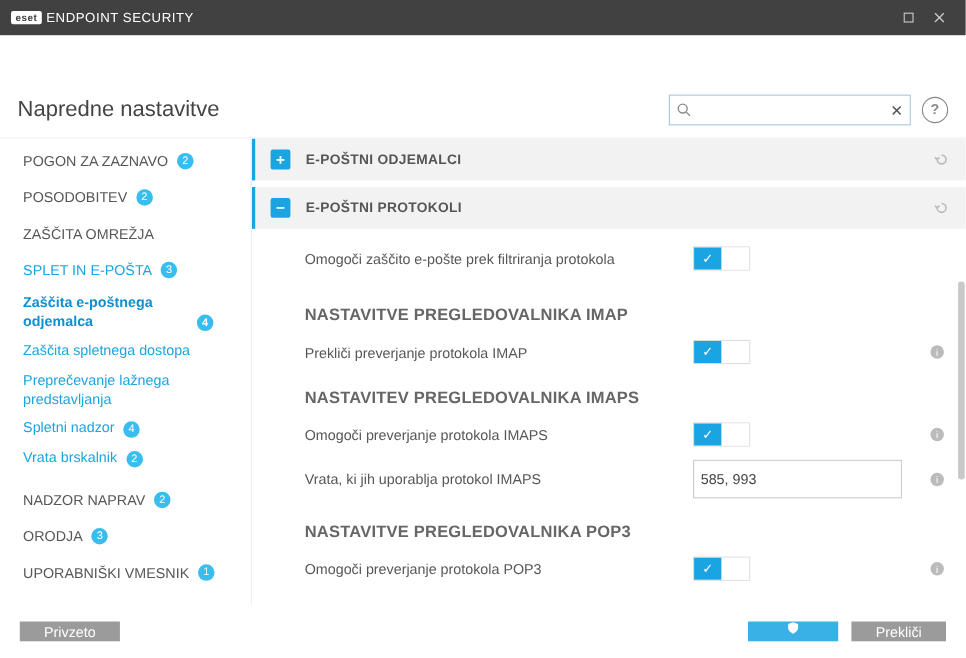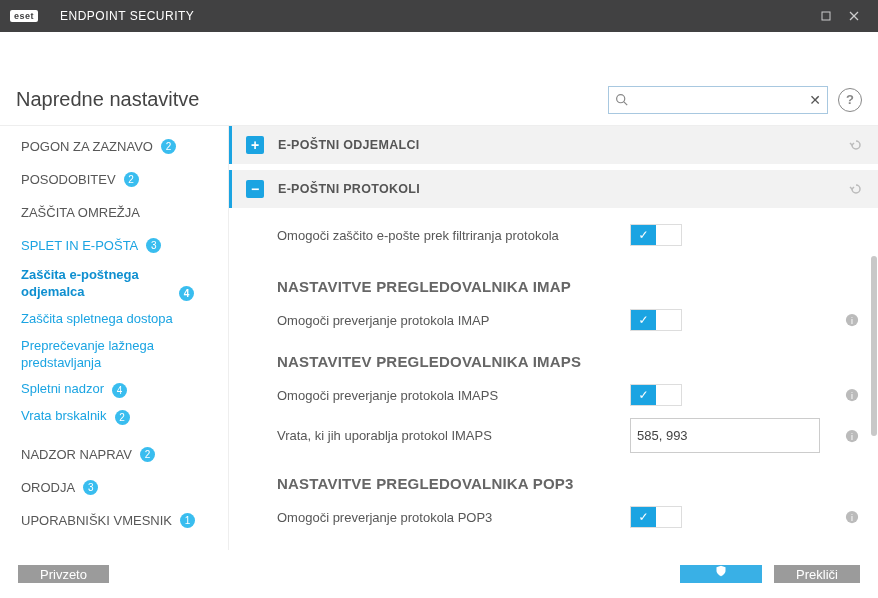--- a/index.html
+++ b/index.html
@@ -1,18 +1,18 @@
 <!DOCTYPE html>
 <html><head>
 <meta charset="utf-8">
 <style>
 * { box-sizing: border-box; margin: 0; padding: 0; }
 body { font-family: "Segoe UI", Arial, sans-serif; font-size: 13px; color: #444; background: #fff; width: 878px; height: 598px; overflow: hidden; position: relative; }
 .titlebar { background: #414142; color: #fff; height: 32px; display: flex; align-items: center; padding: 0 10px; }
-.titlebar .brand { display: flex; align-items: center; gap: 22px; font-size: 12px; letter-spacing: 0.5px; }
+.titlebar .brand { display: flex; align-items: center; gap: 4px; font-size: 12px; letter-spacing: 0.5px; }
 .titlebar .brand .eset-badge { background: #fff; color: #414142; font-size: 9px; font-weight: bold; padding: 1px 4px; border-radius: 2px; }
 .titlebar .spacer { flex: 1; }
 .titlebar .winbtn { width: 28px; height: 28px; display: flex; align-items: center; justify-content: center; color: #ccc; cursor: pointer; }
 .subheader { height: 52px; display: flex; align-items: center; padding: 0 16px; border-bottom: 1px solid #eee; margin-top: 42px; }
 .subheader h1 { font-size: 20px; font-weight: 400; color: #444; flex: 1; }
 .searchbox { display: flex; align-items: center; border: 1px solid #a8c8e0; height: 28px; width: 220px; padding: 0 6px; }
 .searchbox .sicon { color: #888; font-size: 13px; margin-right: 4px; }
 .searchbox input { border: none; outline: none; flex: 1; font-size: 13px; }
 .searchbox .clear { color: #555; font-size: 14px; cursor: pointer; }
 .helpbtn { width: 24px; height: 24px; border: 1.5px solid #888; border-radius: 50%; display: flex; align-items: center; justify-content: center; margin-left: 10px; color: #888; font-weight: bold; cursor: pointer; font-size: 13px; }
@@ -171,21 +171,21 @@
             <div class="on checkmark"></div>
               <div class="off"></div>
           </div>
         </div>
         <div class="info"></div>
       </div>
     </div>
 
     <div class="group-title">NASTAVITVE PREGLEDOVALNIKA IMAP</div>
     <div class="row">
-      <span class="label">Omogoči preverjanje protokola IMAP</span>
+      <span class="label">Prekliči preverjanje protokola IMAP</span>
       <div class="ctrl">
         <div class="toggle">
           <div class="on checkmark"></div>
             <div class="off"></div>
         </div>
       </div>
       <div class="info">
         <svg width="14" height="14" viewBox="0 0 16 16">
             <circle cx="8" cy="8" r="7" fill="#bbb"></circle>
             <text x="8" y="12" text-anchor="middle" font-size="10" fill="#fff" font-family="Arial">i</text>

